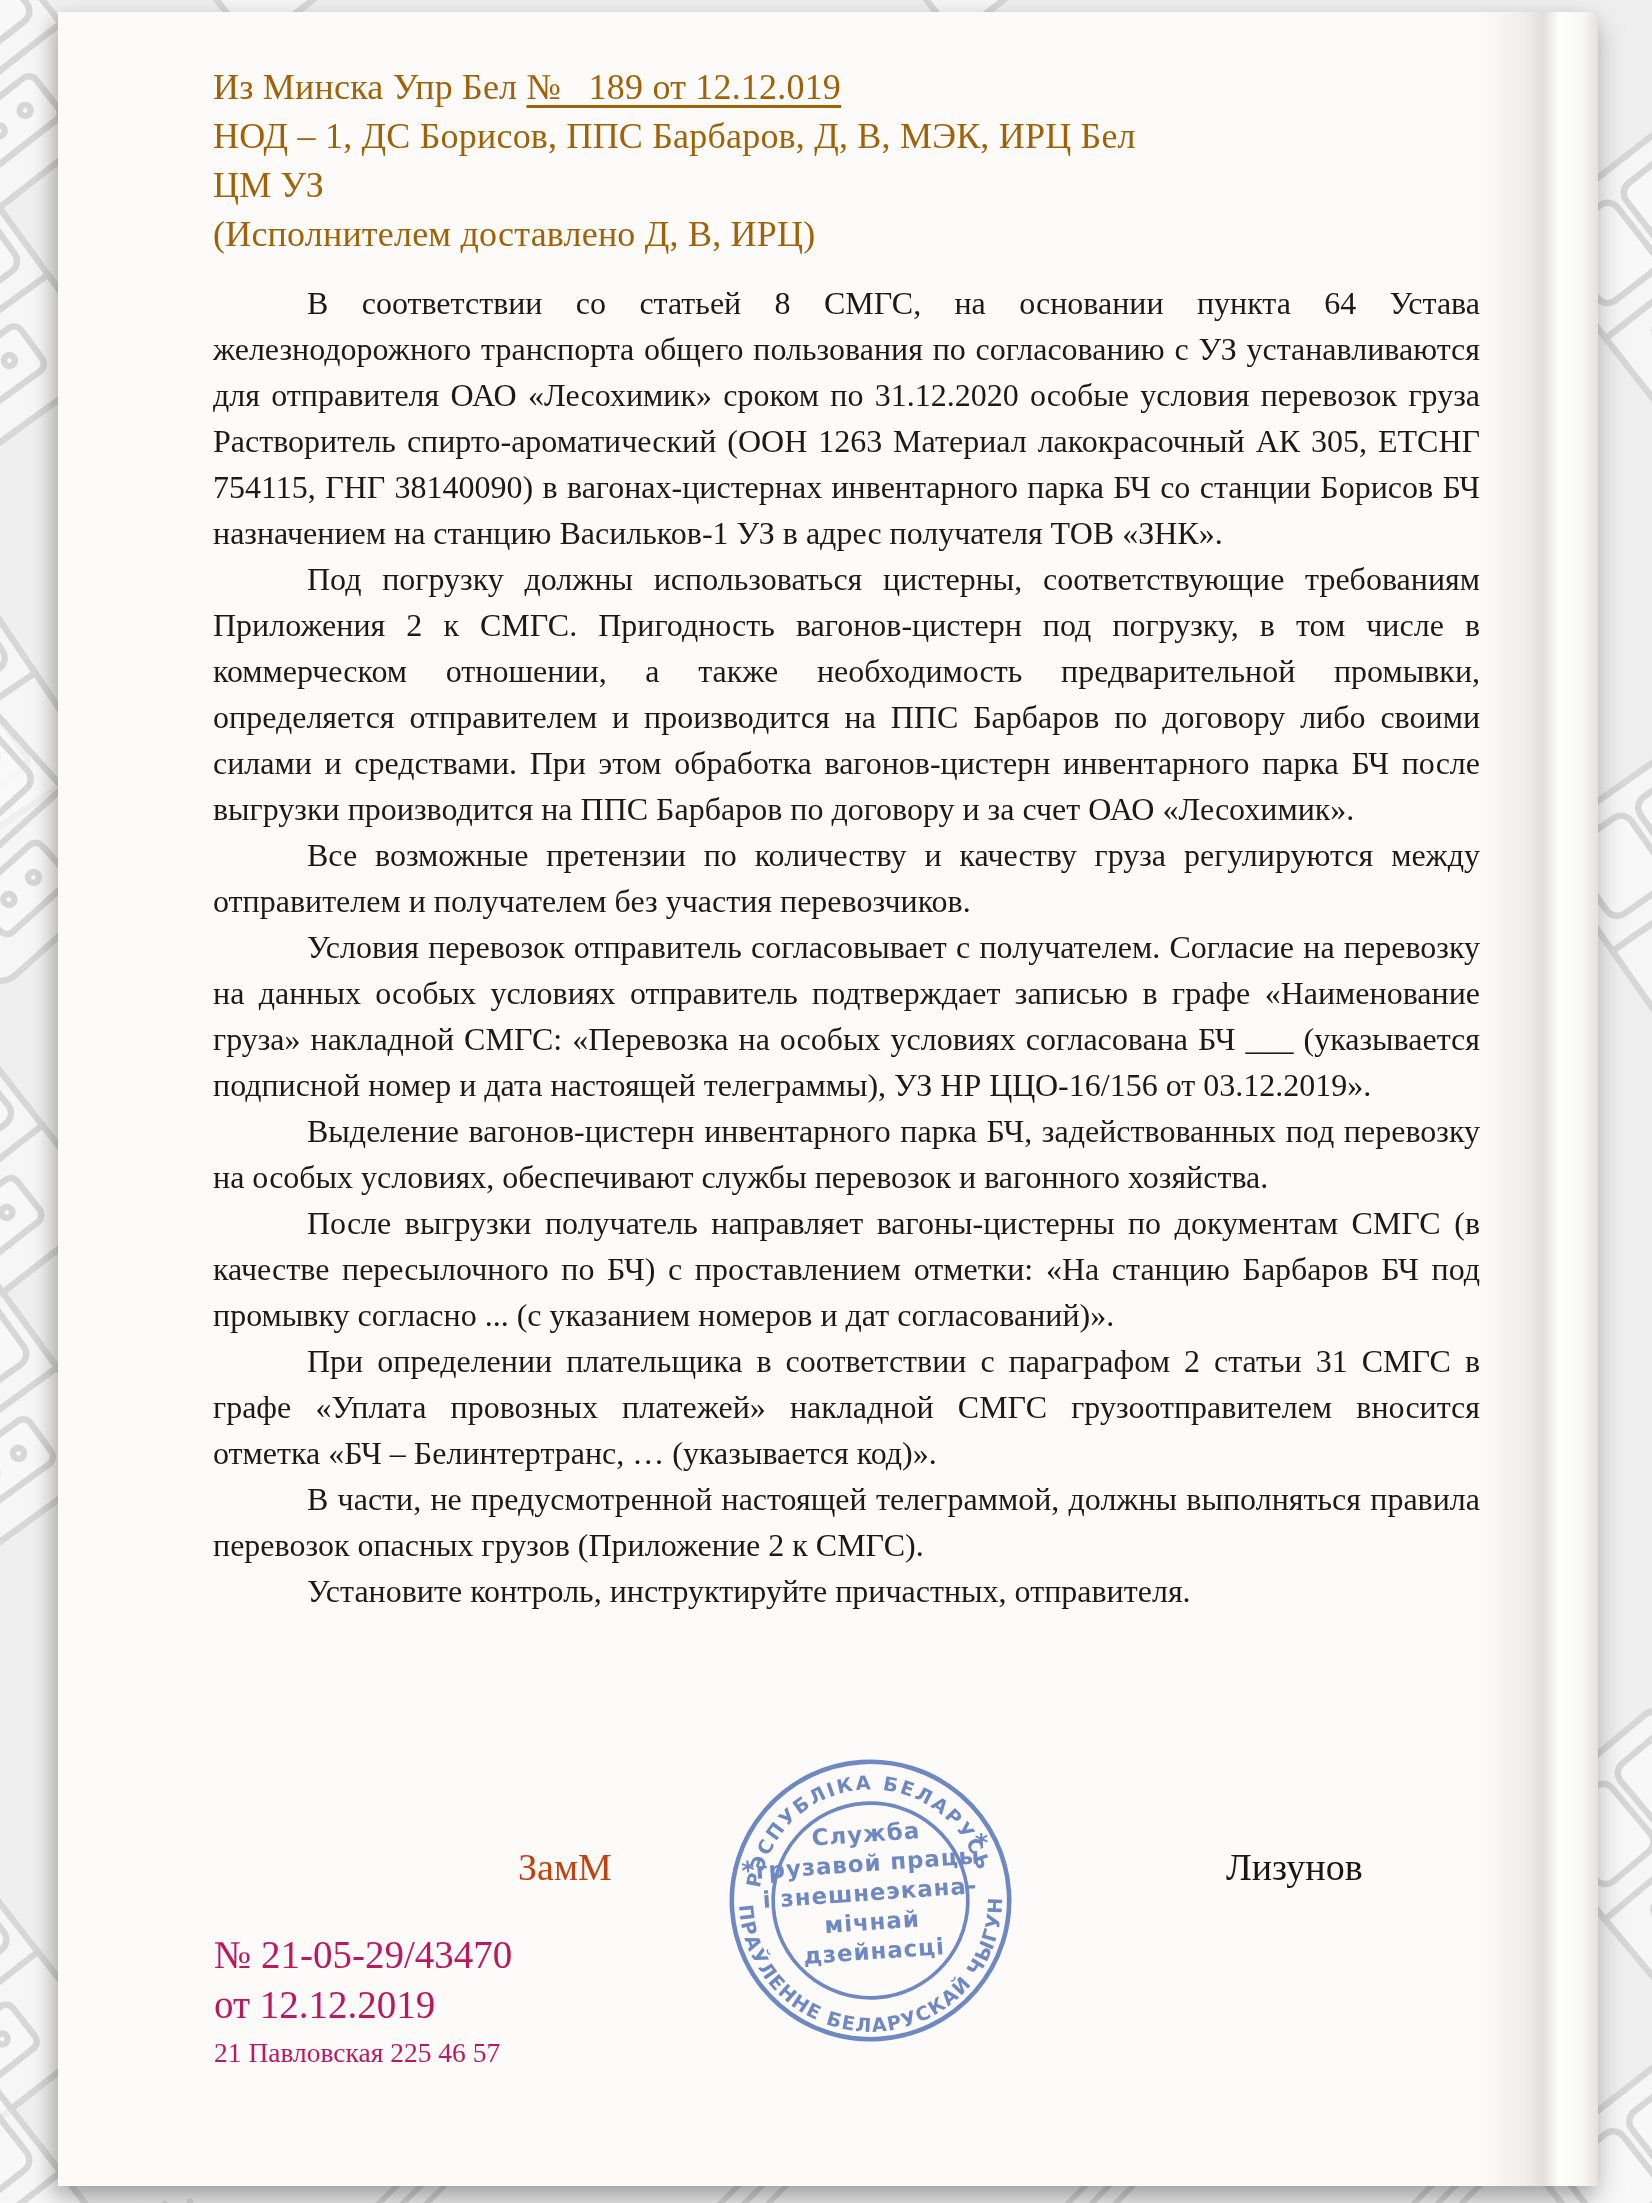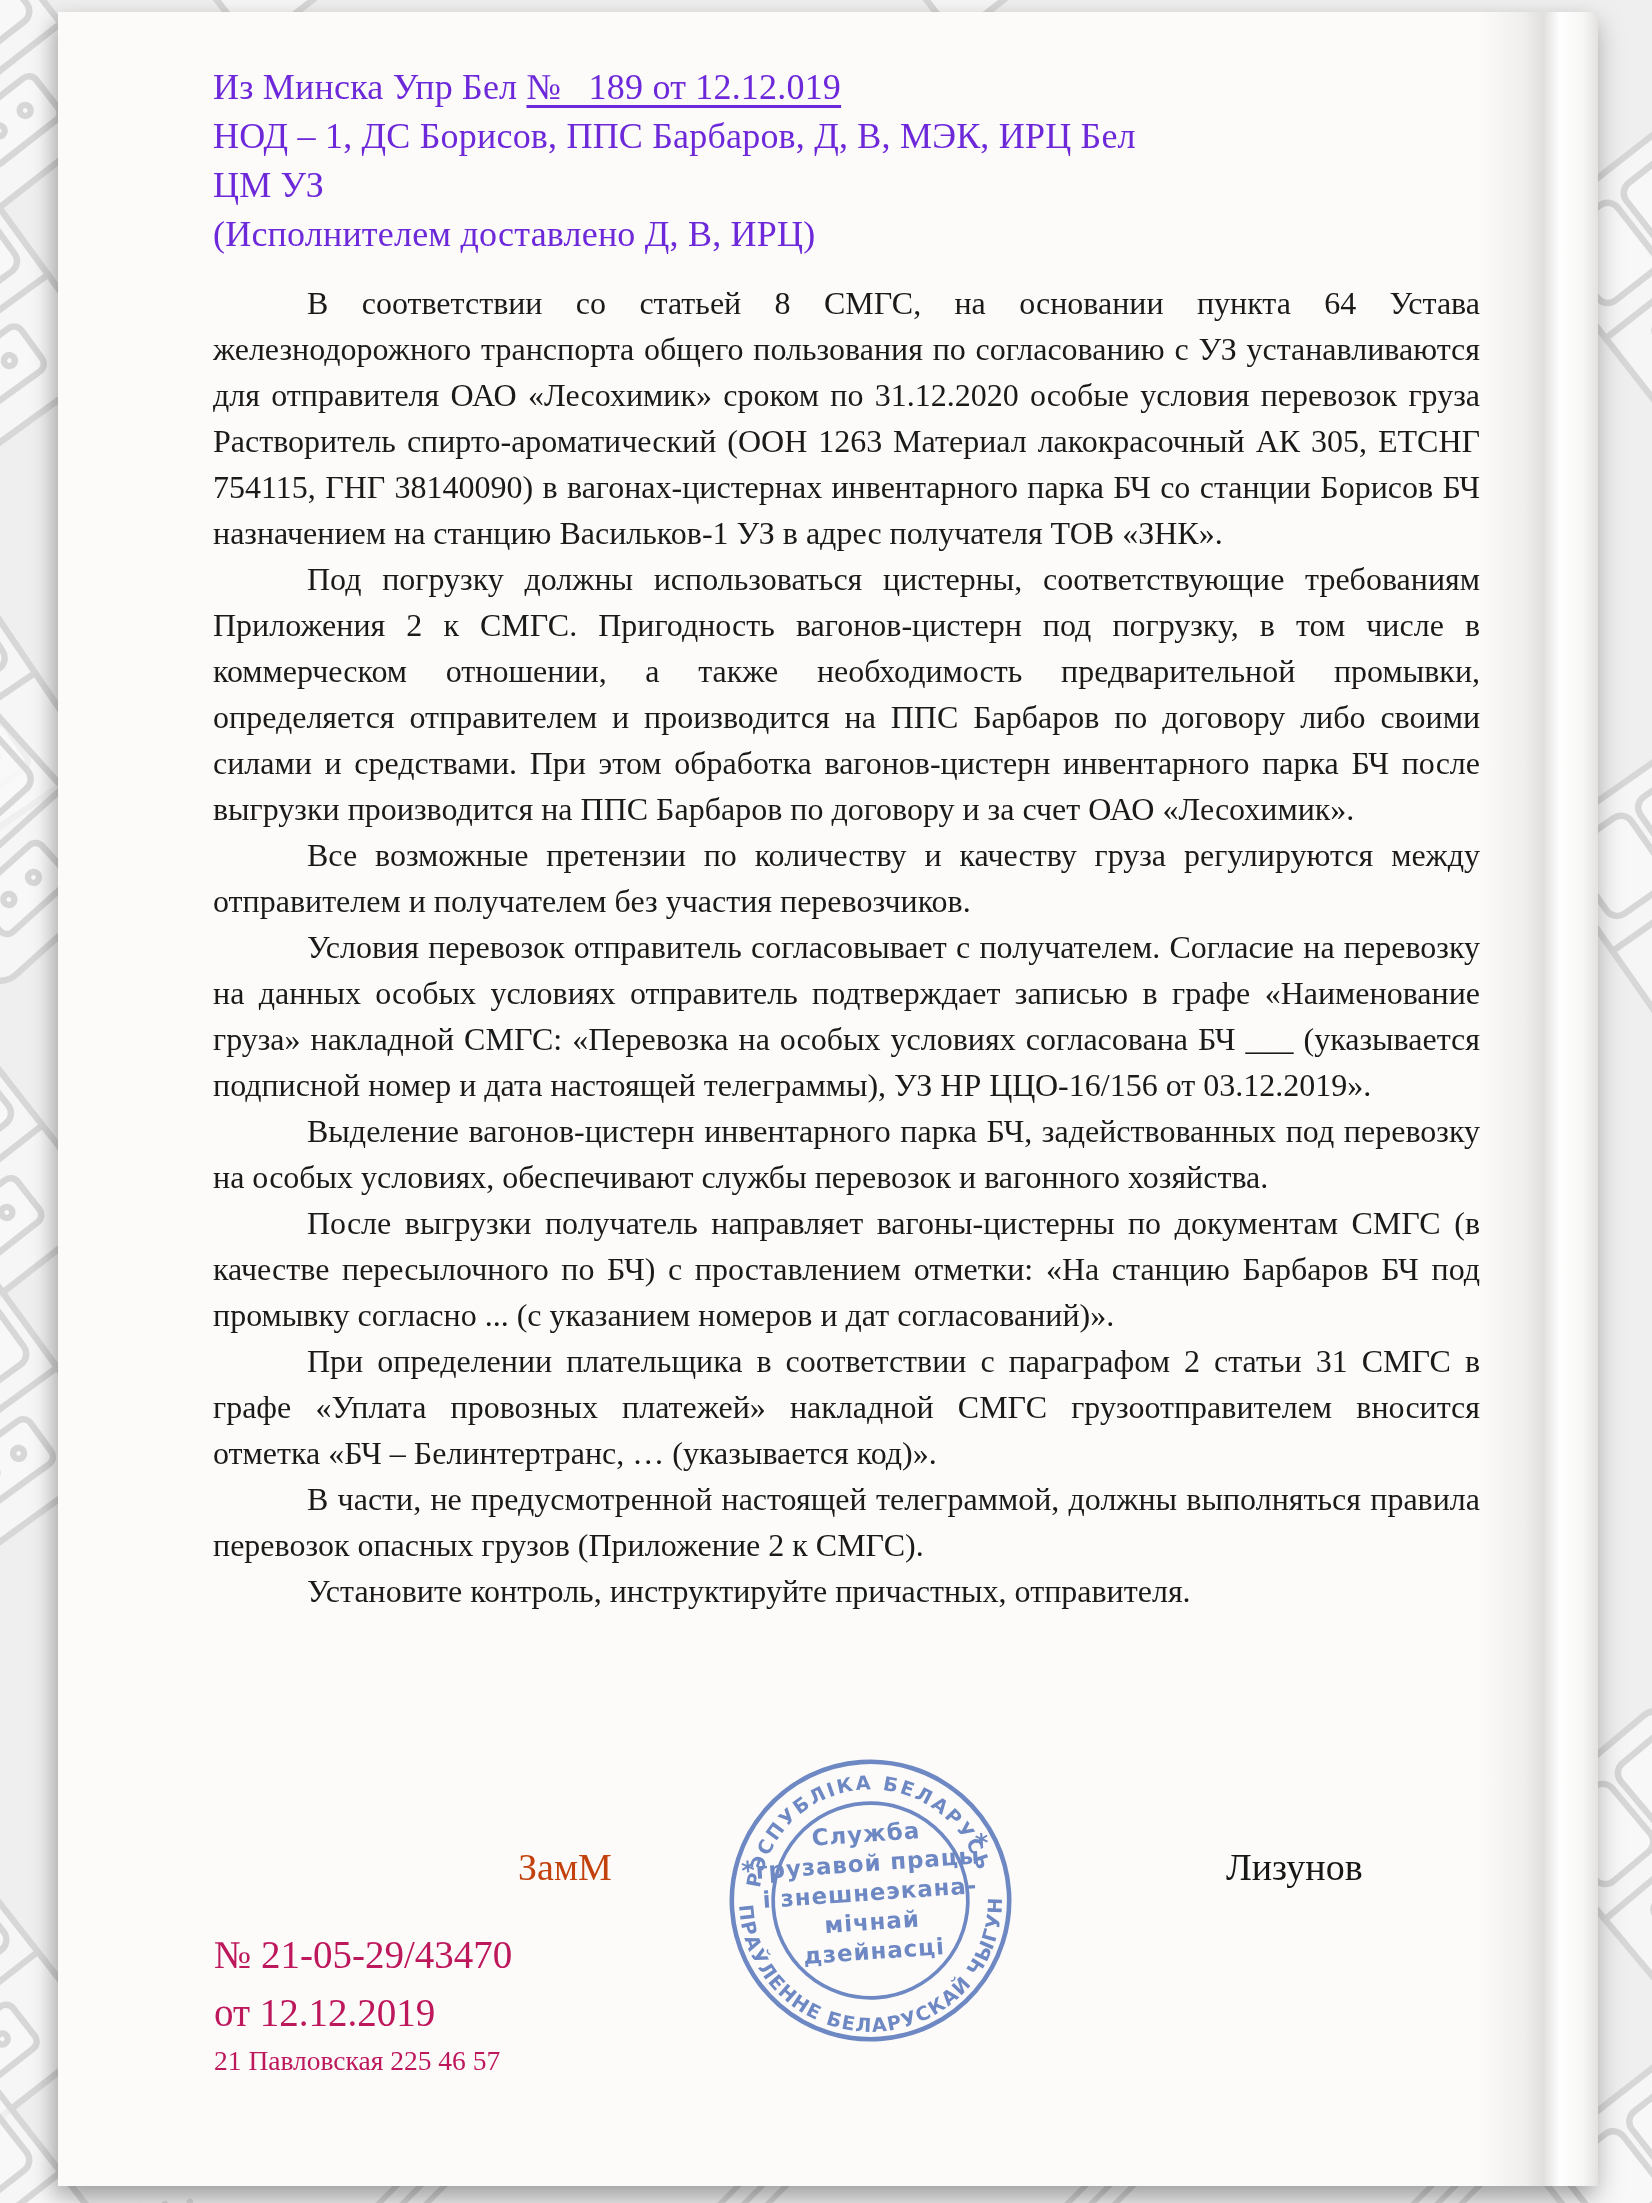--- a/index.html
+++ b/index.html
@@ -19,40 +19,40 @@
   }
   .fold{
     position:absolute;right:0;top:0;bottom:0;width:119px;
     background:linear-gradient(to right,
       rgba(0,0,0,0) 0%, rgba(0,0,0,.05) 38%, rgba(0,0,0,.11) 54%,
       rgba(255,255,255,.95) 68%, rgba(246,246,244,.95) 88%, rgba(0,0,0,.10) 100%);
     pointer-events:none;
   }
   .header{
     position:absolute;left:155px;top:51px;width:1286px;
-    font-size:36px;line-height:49px;color:#6d28d9;
+    font-size:36px;line-height:49px;color:#a16207;
     letter-spacing:0.2px;
   }
   .u{
     text-decoration:underline;
     text-decoration-thickness:2.8px;
     text-underline-offset:6.4px;
     white-space:pre;
   }
   .docbody{
     position:absolute;left:155px;top:268px;width:1267px;
     font-size:32px;line-height:46px;color:#1a1a1a;
     text-align:justify;
   }
   .docbody p{margin:0;text-indent:94px;}
   .sig-left{position:absolute;left:460px;top:1833px;font-size:38px;color:#c2410c;}
   .sig-right{position:absolute;left:1168px;top:1833px;font-size:38px;color:#171717;}
   .ref{position:absolute;left:156px;top:1918px;color:#be185d;}
   .ref .num{font-size:39px;line-height:50px;}
-  .ref .date{font-size:39px;line-height:50px;margin-top:8px;}
+  .ref .date{font-size:39px;line-height:50px;}
   .ref .contact{font-size:27.5px;line-height:37px;margin-top:3.7px;}
   .stamp{
     position:absolute;left:638px;top:1714px;
     opacity:.82;
     transform:rotate(-4deg);
     z-index:2;
   }
   .stamp .ring-line{fill:none;stroke:#4f6fb8;}
   .stamp text{fill:#4f6fb8;font-family:"DejaVu Sans", sans-serif;font-weight:bold;}
   .stamp .ringtxt{font-size:21px;letter-spacing:2.5px;}

